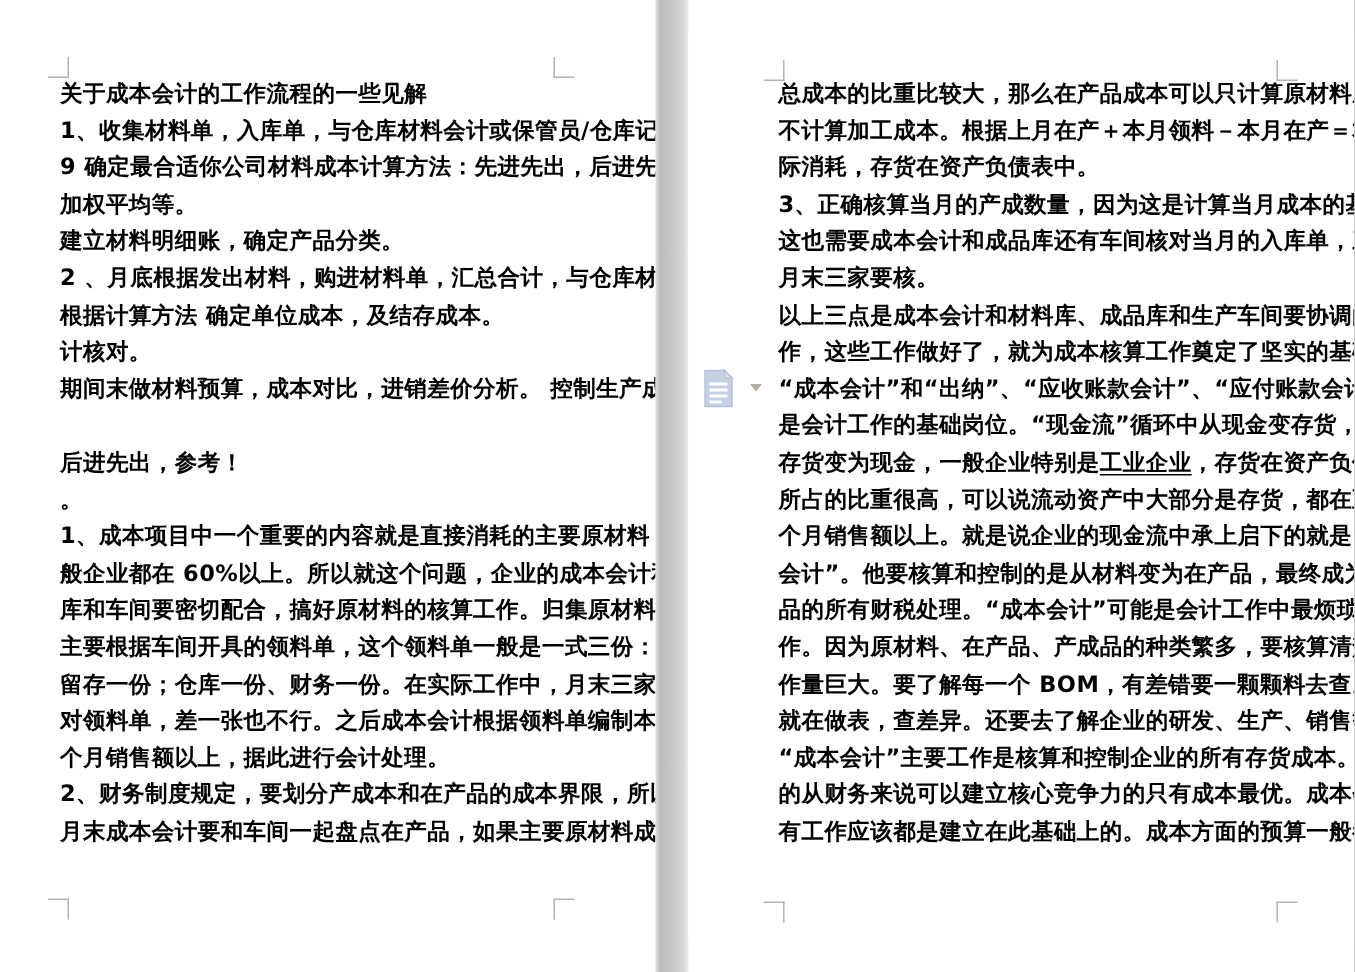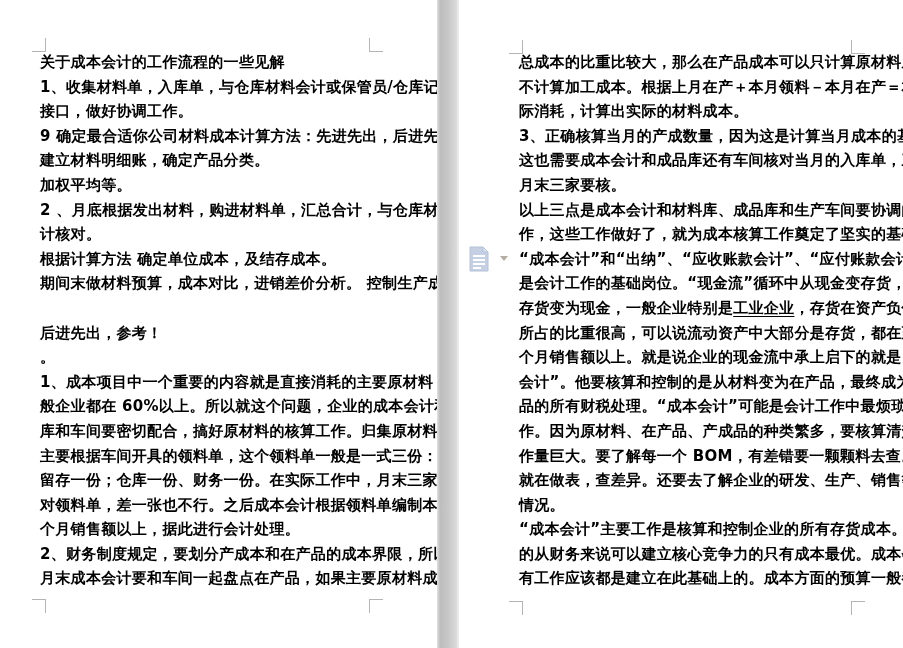--- a/index.html
+++ b/index.html
@@ -38,27 +38,26 @@
 </style>
 </head>
 <body>
 
 <div id="screen">
 
   <div class="page" id="page-1">
     <div class="textblock" id="text-1">
         <div class="tline">关于成本会计的工作流程的一些见解</div>
         <div class="tline">1、收集材料单，入库单，与仓库材料会计或保管员/仓库记账员</div>
-        <div class="tline">接口，做好协调工作。</div>
         <div class="tline">9 确定最合适你公司材料成本计算方法：先进先出，后进先出，</div>
+        <div class="tline">加权平均等。</div>
         <div class="tline">建立材料明细账，确定产品分类。</div>
-        <div class="tline">加权平均等。</div>
         <div class="tline">2 、月底根据发出材料，购进材料单，汇总合计，与仓库材料会</div>
+        <div class="tline">根据计算方法 确定单位成本，及结存成本。</div>
         <div class="tline">计核对。</div>
-        <div class="tline">根据计算方法 确定单位成本，及结存成本。</div>
         <div class="tline">期间末做材料预算，成本对比，进销差价分析。 控制生产成本。</div>
         <div class="tline"></div>
         <div class="tline">后进先出，参考！</div>
         <div class="tline">。</div>
         <div class="tline">1、成本项目中一个重要的内容就是直接消耗的主要原材料，一</div>
         <div class="tline">般企业都在 60%以上。所以就这个问题，企业的成本会计和仓</div>
         <div class="tline">库和车间要密切配合，搞好原材料的核算工作。归集原材料成本</div>
         <div class="tline">主要根据车间开具的领料单，这个领料单一般是一式三份：车间</div>
         <div class="tline">留存一份；仓库一份、财务一份。在实际工作中，月末三家要核</div>
         <div class="tline">对领料单，差一张也不行。之后成本会计根据领料单编制本月材</div>
@@ -71,37 +70,36 @@
     <div class="mark bl" style="left:32px;top:599px;"></div>
     <div class="mark br" style="left:369px;top:599px;"></div>
   </div>
 
   <div id="gutter"></div>
 
   <div class="page" id="page-2">
     <div class="textblock" id="text-2">
         <div class="tline">总成本的比重比较大，那么在产品成本可以只计算原材料成本，</div>
         <div class="tline">不计算加工成本。根据上月在产＋本月领料－本月在产＝本月实</div>
-        <div class="tline">际消耗，计算出实际的材料成本。</div>
+        <div class="tline">际消耗，存货在资产负债表中。</div>
         <div class="tline">3、正确核算当月的产成数量，因为这是计算当月成本的基础，</div>
         <div class="tline">这也需要成本会计和成品库还有车间核对当月的入库单，三家要</div>
         <div class="tline">月末三家要核。</div>
         <div class="tline">以上三点是成本会计和材料库、成品库和生产车间要协调的工</div>
         <div class="tline">作，这些工作做好了，就为成本核算工作奠定了坚实的基础。</div>
         <div class="tline">“成本会计”和“出纳”、“应收账款会计”、“应付账款会计”都</div>
         <div class="tline">是会计工作的基础岗位。“现金流”循环中从现金变存货，再由</div>
         <div class="tline">存货变为现金，一般企业特别是<u>工业企业</u>，存货在资产负债表中</div>
         <div class="tline">所占的比重很高，可以说流动资产中大部分是存货，都在至少三</div>
         <div class="tline">个月销售额以上。就是说企业的现金流中承上启下的就是“成本</div>
         <div class="tline">会计”。他要核算和控制的是从材料变为在产品，最终成为产成</div>
         <div class="tline">品的所有财税处理。“成本会计”可能是会计工作中最烦琐的工</div>
         <div class="tline">作。因为原材料、在产品、产成品的种类繁多，要核算清楚是工</div>
         <div class="tline">作量巨大。要了解每一个 BOM，有差错要一颗颗料去查。每天</div>
         <div class="tline">就在做表，查差异。还要去了解企业的研发、生产、销售等实际</div>
-        <div class="tline">情况。</div>
         <div class="tline">“成本会计”主要工作是核算和控制企业的所有存货成本。企业</div>
         <div class="tline">的从财务来说可以建立核心竞争力的只有成本最优。成本会计所</div>
         <div class="tline">有工作应该都是建立在此基础上的。成本方面的预算一般都是通</div>
       </div>
     <div class="mark tl" style="left:50px;top:40px;"></div>
     <div class="mark tr" style="left:392px;top:40px;"></div>
     <div class="mark bl" style="left:50px;top:601px;"></div>
     <div class="mark br" style="left:392px;top:601px;"></div>
   </div>
 

